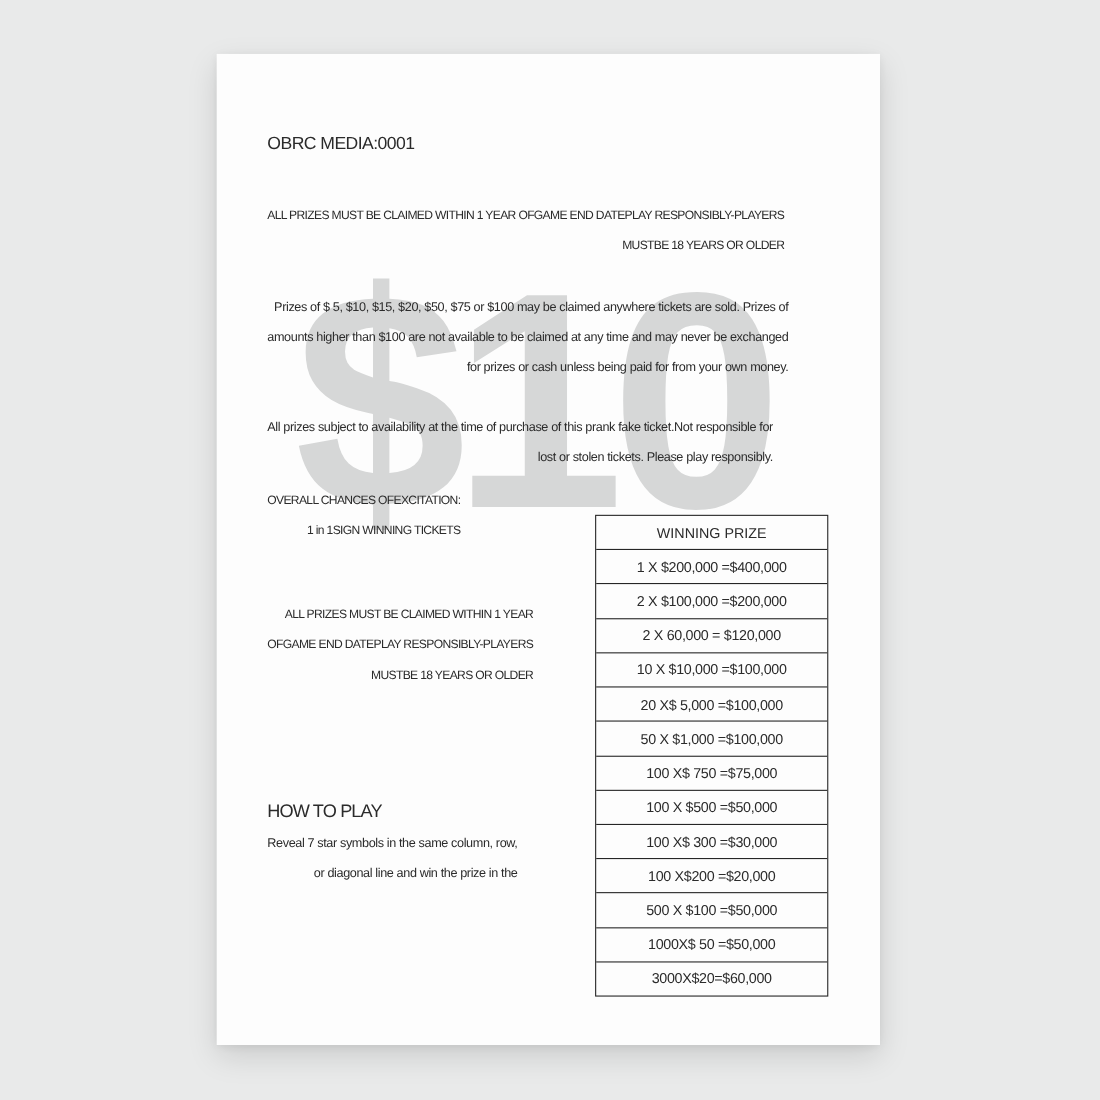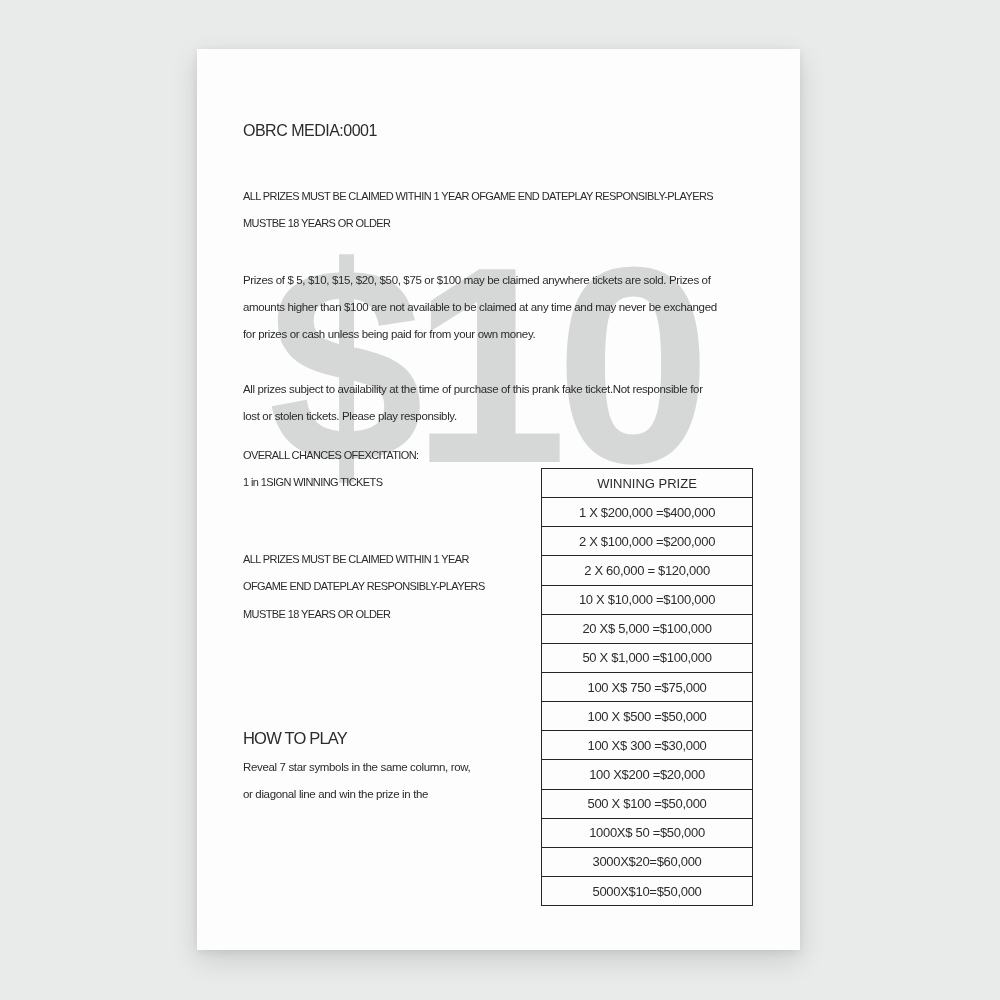--- a/index.html
+++ b/index.html
@@ -28,21 +28,21 @@
     position:absolute;
     left:71px; top:176px;
     font-size:280px;
     line-height:280px;
     font-weight:700;
     letter-spacing:-12px;
     color:var(--watermark);
     white-space:nowrap;
     z-index:1;
   }
-  .layer{position:absolute;z-index:2;}
+  .layer{position:absolute;z-index:2;text-align:right;}
   .line{white-space:nowrap;}
   .title{
     left:46px; top:73px;
     font-size:16px;
     font-weight:500;
     letter-spacing:-0.5px;
   }
   .u-small{
     font-size:11px;
     letter-spacing:-0.6px;
@@ -140,16 +140,15 @@
     <div class="prize-cell">10 X $10,000 =$100,000</div>
     <div class="prize-cell">20 X$ 5,000 =$100,000</div>
     <div class="prize-cell">50 X $1,000 =$100,000</div>
     <div class="prize-cell">100 X$ 750 =$75,000</div>
     <div class="prize-cell">100 X $500 =$50,000</div>
     <div class="prize-cell">100 X$ 300 =$30,000</div>
     <div class="prize-cell">100 X$200 =$20,000</div>
     <div class="prize-cell">500 X $100 =$50,000</div>
     <div class="prize-cell">1000X$ 50 =$50,000</div>
     <div class="prize-cell">3000X$20=$60,000</div>
-    <div class="prize-cell">5000X$10=$50,000</div>
   </div>
 
 </div>
 
 </body></html>

